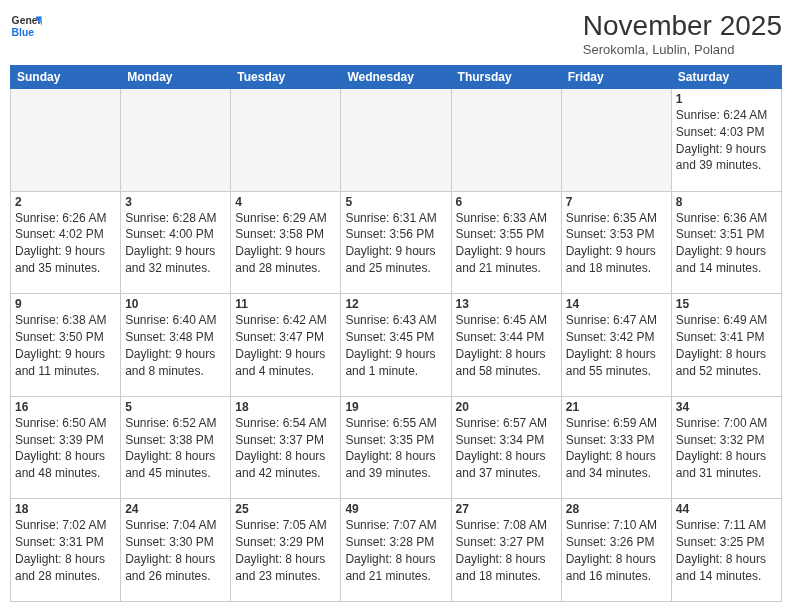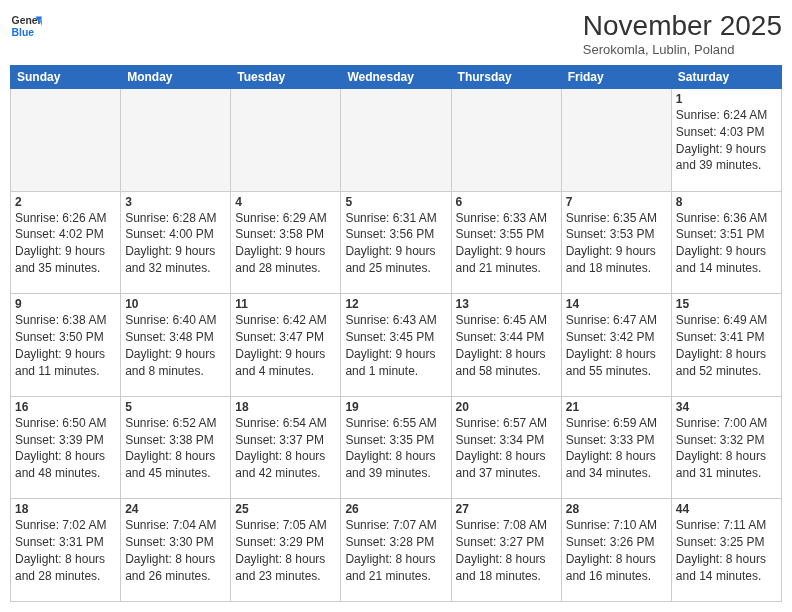--- a/index.html
+++ b/index.html
@@ -298,21 +298,21 @@
 and 26 minutes.</div>
           </td>
           <td>
             <span class="day-number">25</span>
             <div class="day-info">Sunrise: 7:05 AM
 Sunset: 3:29 PM
 Daylight: 8 hours
 and 23 minutes.</div>
           </td>
           <td>
-            <span class="day-number">26</span>
+            <span class="day-number">49</span>
             <div class="day-info">Sunrise: 7:07 AM
 Sunset: 3:28 PM
 Daylight: 8 hours
 and 21 minutes.</div>
           </td>
           <td>
             <span class="day-number">27</span>
             <div class="day-info">Sunrise: 7:08 AM
 Sunset: 3:27 PM
 Daylight: 8 hours

